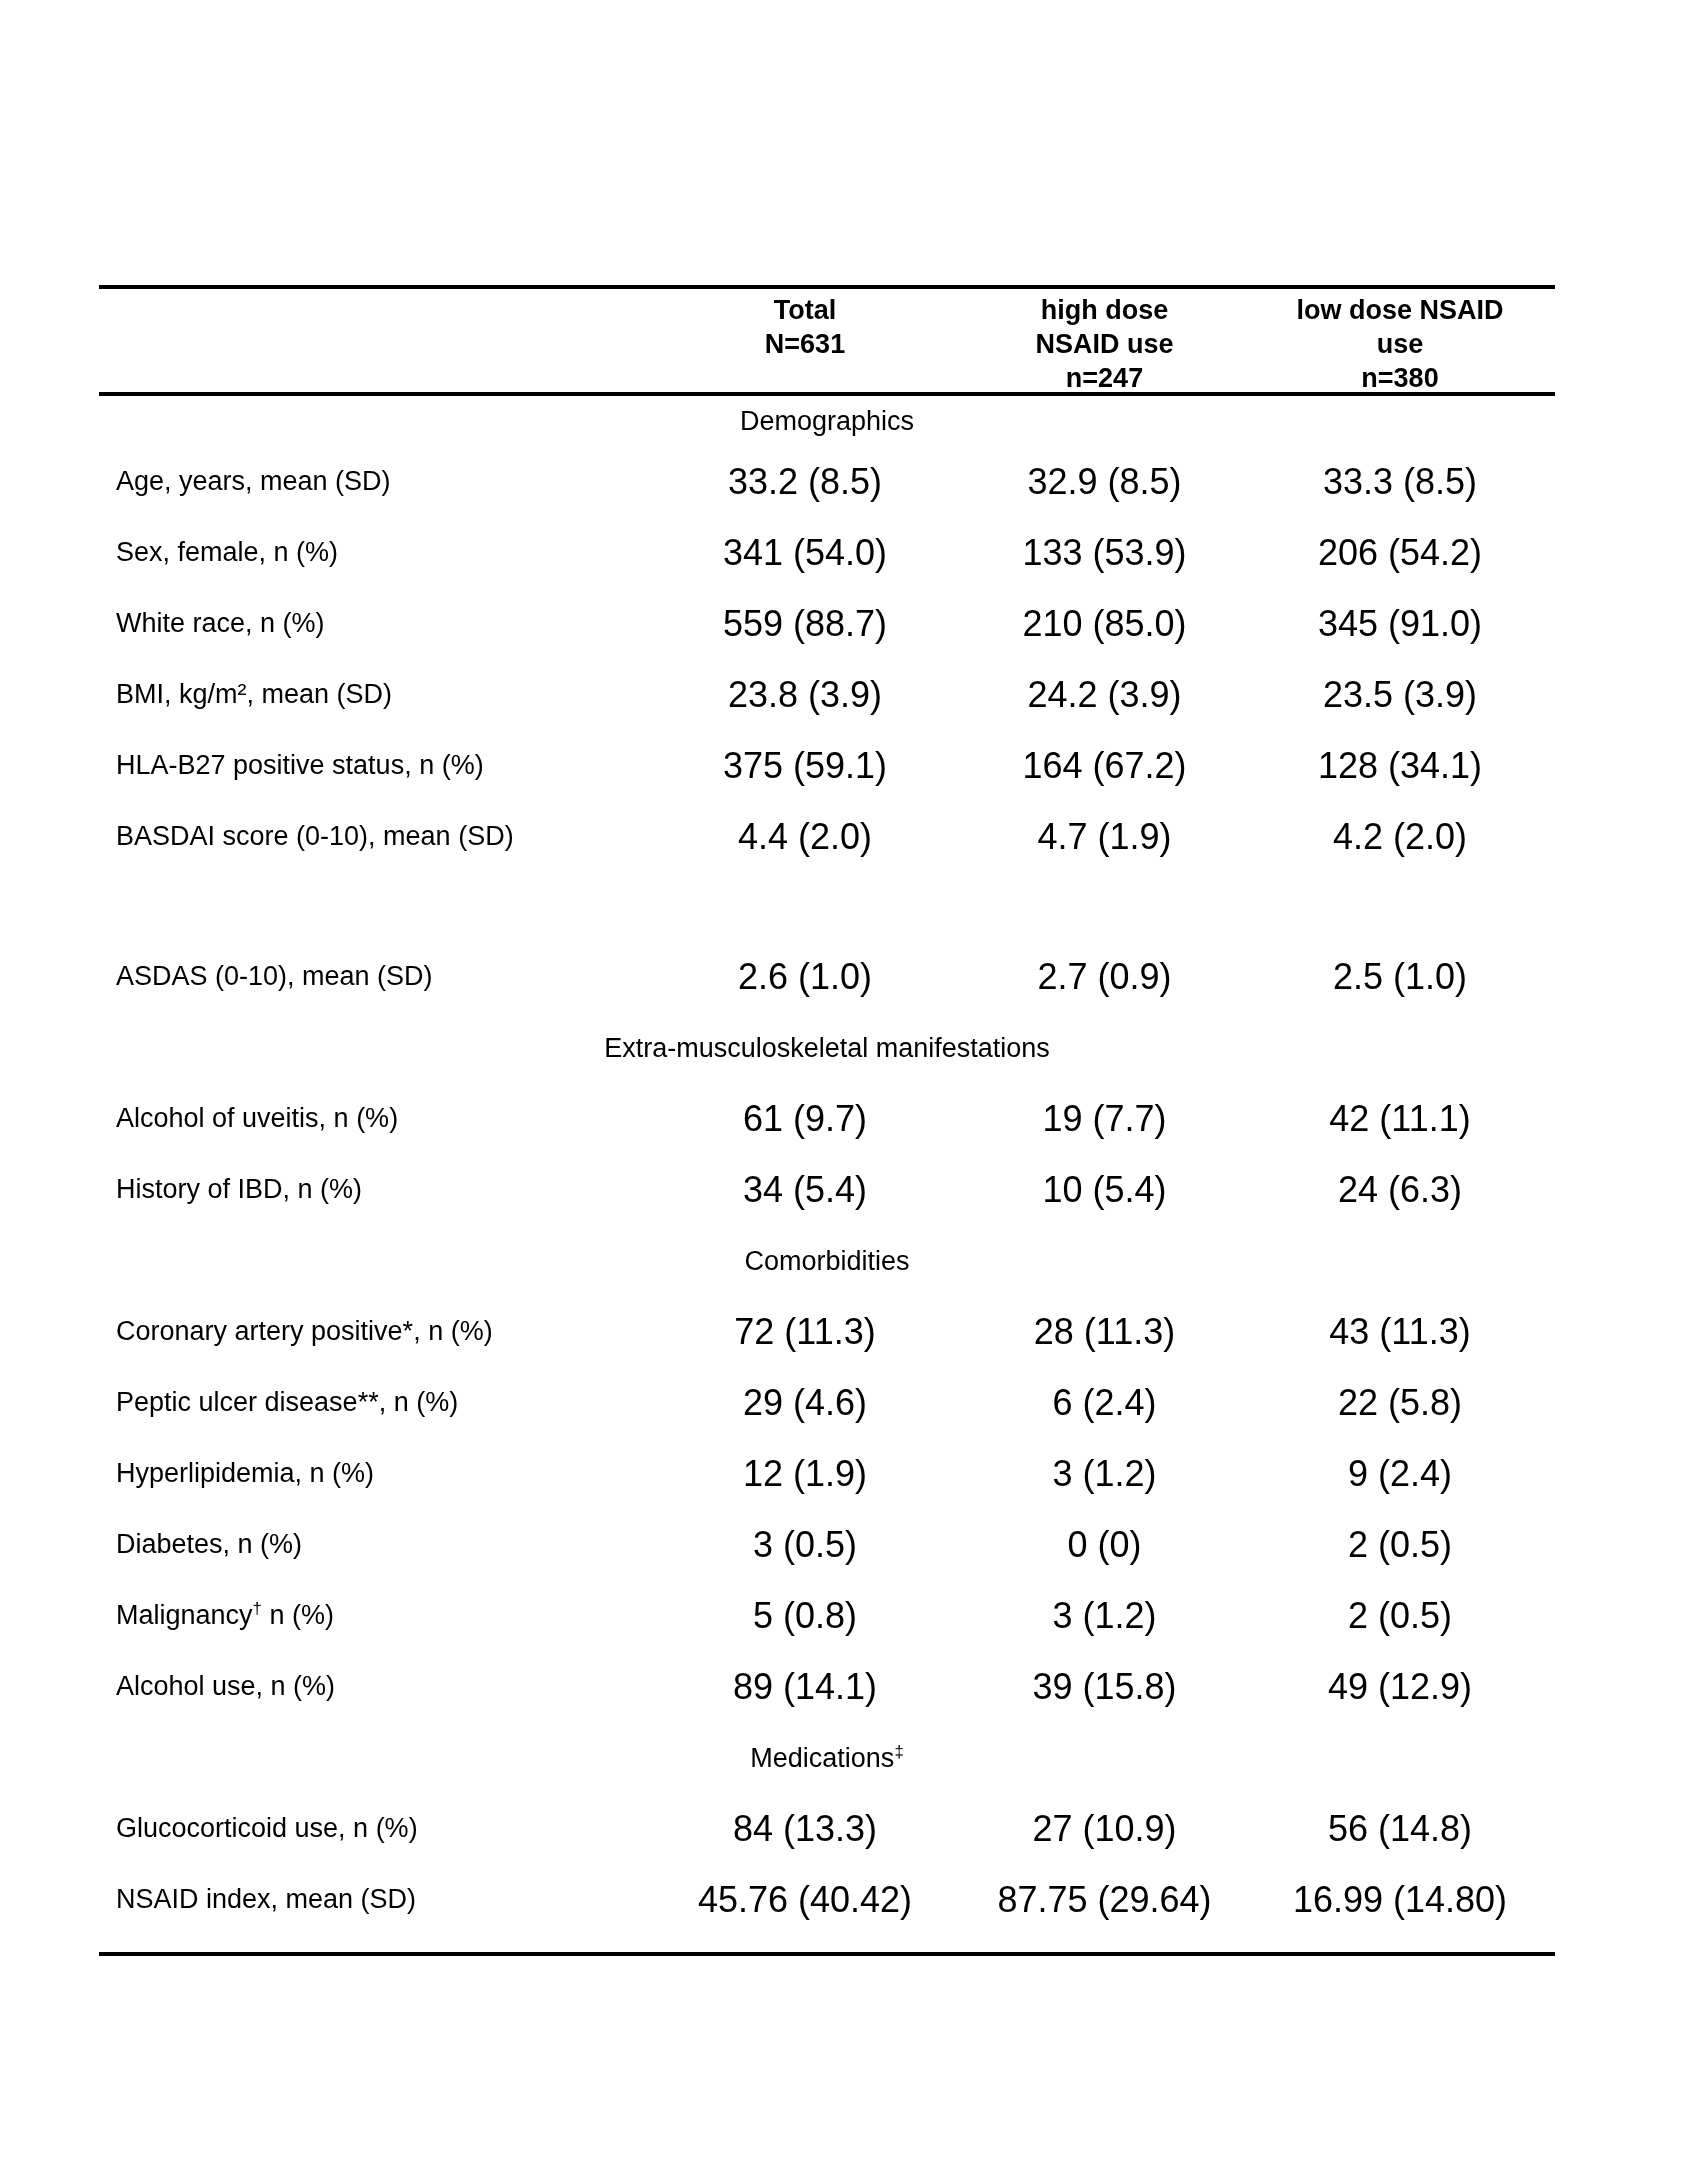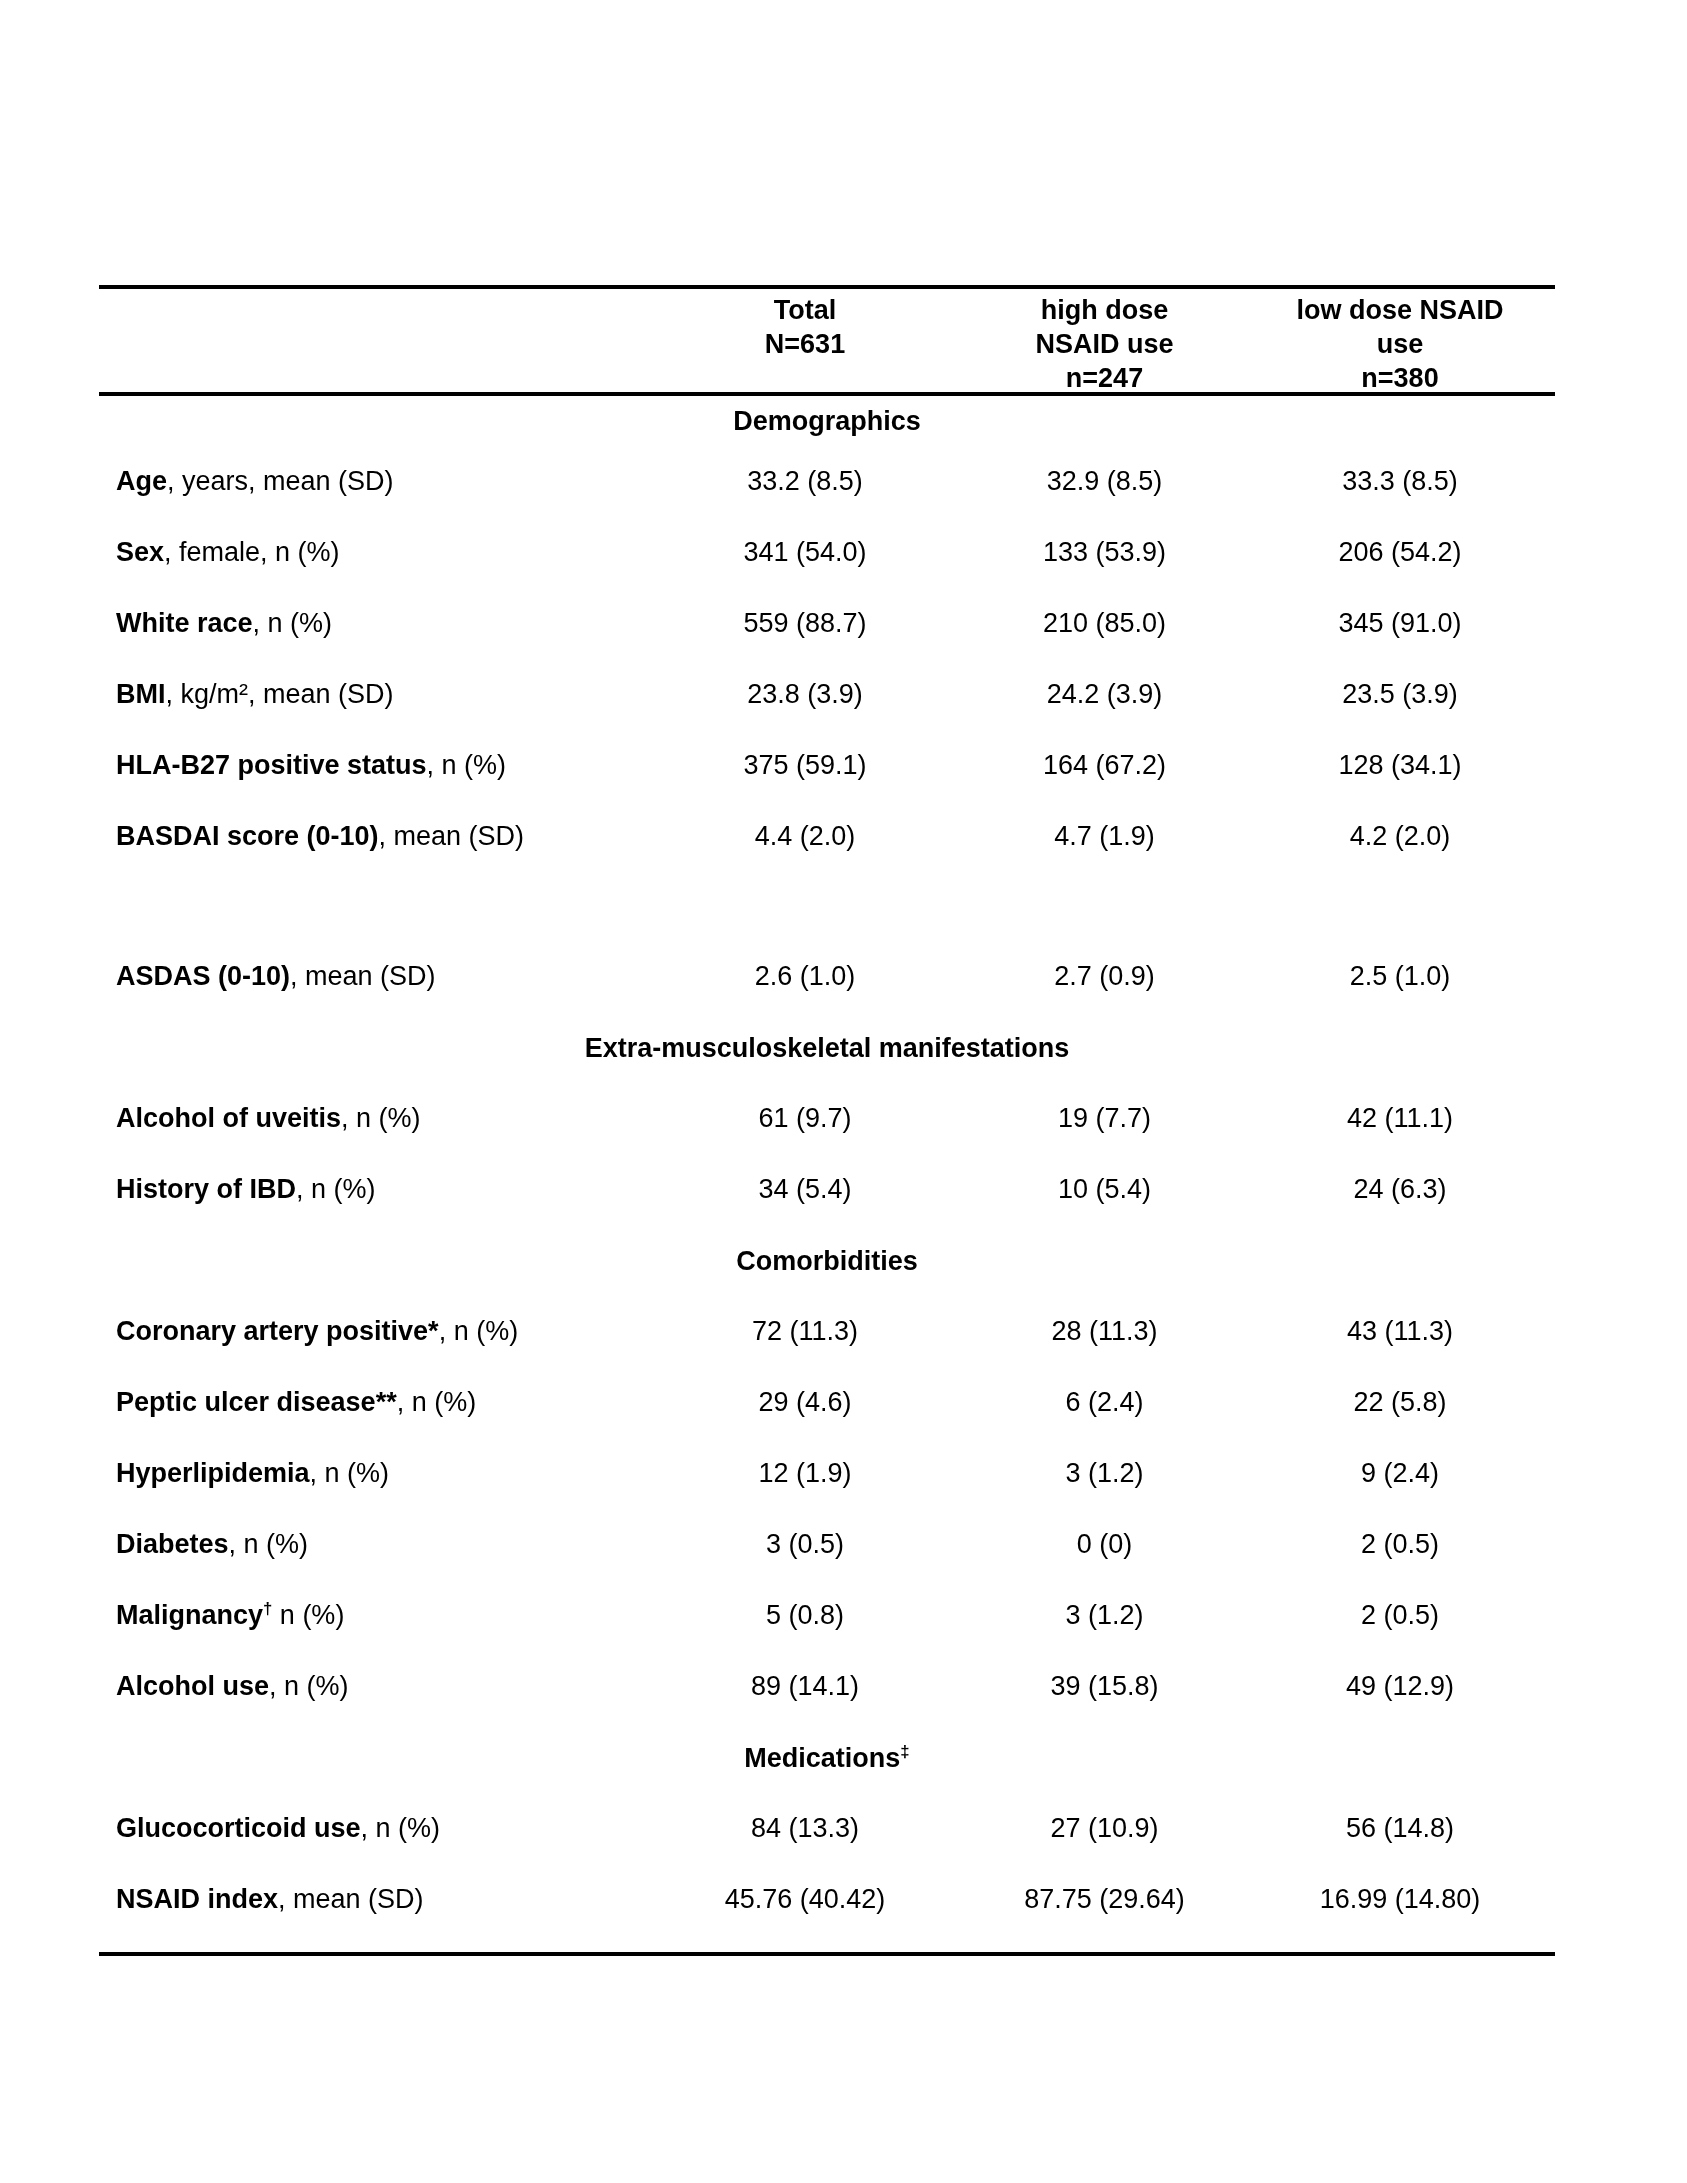--- a/index.html
+++ b/index.html
@@ -12,23 +12,23 @@
          border-top:4.6px solid #000; border-bottom:4.6px solid #000; }
   .grid { display:grid; grid-template-columns:547px 318px 281px 310px; }
   .thead { height:107px; border-bottom:4.6px solid #000; }
   .hcell { font-weight:bold; font-size:27px; line-height:34px; text-align:center;
            white-space:pre-line; padding-top:4px; }
   .trow { height:71px; align-items:center; }
   .trow.tight { height:50px; }
   .spacer-row { height:69px; }
   .bottom-pad { height:17px; }
   .lcell { font-size:27px; padding-left:17px; line-height:1.1; }
-  .vcell { font-size:27px; text-align:center; }
+  .vcell { font-size:36px; text-align:center; }
   .scell { grid-column:1 / -1; text-align:center; font-size:27px; font-weight:bold; }
-  .b { font-weight:bold; }
+  .b { font-weight:normal; }
   .sup { vertical-align:super; font-size:0.62em; }
 </style>
 </head>
 <body>
 
 <div class="page">
   <div class="tbl">
 
     <div class="grid thead">
       <div class="hcell"></div>

